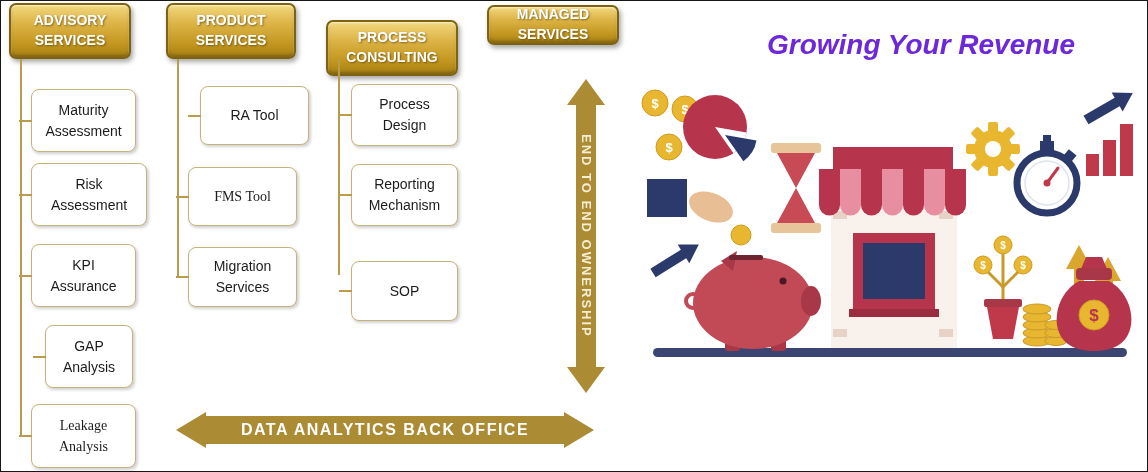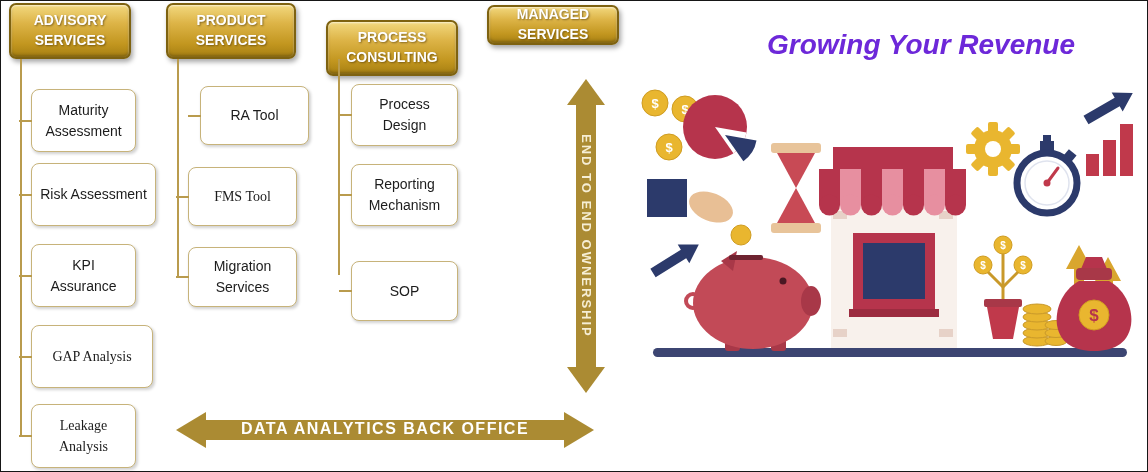--- a/index.html
+++ b/index.html
@@ -44,22 +44,22 @@
   .varrow-text { writing-mode: vertical-rl; white-space: nowrap; color: #f6eed4;
                  font-weight: bold; font-size: 13px; letter-spacing: 2px; }
 
   
   .harrow { position: absolute; left: 175px; top: 411px; width: 418px; height: 36px;
             display: flex; align-items: center; }
   .harrow-head-left  { width: 0; height: 0; border-top: 18px solid transparent;
                        border-bottom: 18px solid transparent; border-right: 30px solid #ab8b33; }
   .harrow-head-right { width: 0; height: 0; border-top: 18px solid transparent;
                        border-bottom: 18px solid transparent; border-left: 30px solid #ab8b33; }
-  .harrow-bar { flex: 1; height: 20px; background: #ab8b33;
-                display: flex; justify-content: center;
+  .harrow-bar { flex: 1; height: 28px; background: #ab8b33;
+                display: flex; align-items: center; justify-content: center;
                 color: #ffffff; font-weight: bold; font-size: 16px; letter-spacing: 1.5px; }
 
   .illustration-svg { position: absolute; left: 628px; top: 6px; }
 
   .illu-title {
     position: absolute; left: 765px; top: 28px; width: 310px; text-align: center;
     font-size: 28px; font-weight: bold; font-style: italic; color: #6d28d9;
   }
 
   .dollar { font: bold 13px "Liberation Sans", sans-serif; fill: #ffffff; text-anchor: middle; }
@@ -74,23 +74,23 @@
   <div class="gold-header" style="left:165px; top:2px; width:130px; height:56px;">PRODUCT SERVICES</div>
   <div class="gold-header" style="left:8px; top:2px; width:122px; height:56px;">ADVISORY SERVICES</div>
   <div class="gold-header" style="left:325px; top:19px; width:132px; height:56px;">PROCESS CONSULTING</div>
   <div class="gold-header" style="left:486px; top:4px; width:132px; height:40px;">MANAGED SERVICES</div>
 
   <div class="vline" style="left:19px; top:58px; height:377px;"></div>
   <div class="vline" style="left:176px; top:58px; height:219px;"></div>
   <div class="vline" style="left:337px; top:58px; height:216px;"></div>
 
   <div class="item" style="left:30px; top:88px;  width:105px; height:63px;">Maturity Assessment</div>
-  <div class="item" style="left:30px; top:162px; width:125px; height:63px;">Risk Assessment</div>
+  <div class="item" style="left:30px; top:162px; width:116px; height:63px;">Risk Assessment</div>
   <div class="item" style="left:30px; top:243px; width:105px; height:63px;">KPI Assurance</div>
-  <div class="item" style="left:30px; top:324px; width:122px; height:63px;font-family:Liberation Serif, serif;">GAP Analysis</div>
+  <div class="item" style="left:44px; top:324px; width:88px; height:63px;">GAP Analysis</div>
   <div class="item" style="left:30px; top:403px; width:105px; height:64px;font-family:Liberation Serif, serif;">Leakage Analysis</div>
 
   <div class="item" style="left:187px; top:85px;  width:109px; height:59px;margin-left:12px;">RA Tool</div>
   <div class="item" style="left:187px; top:166px; width:109px; height:59px;font-family:Liberation Serif, serif;">FMS Tool</div>
   <div class="item" style="left:187px; top:246px; width:109px; height:60px;">Migration Services</div>
 
   <div class="item" style="left:350px; top:83px;  width:107px; height:62px;">Process Design</div>
   <div class="item" style="left:350px; top:163px; width:107px; height:62px;">Reporting Mechanism</div>
   <div class="item" style="left:350px; top:260px; width:107px; height:60px;">SOP</div>
 

